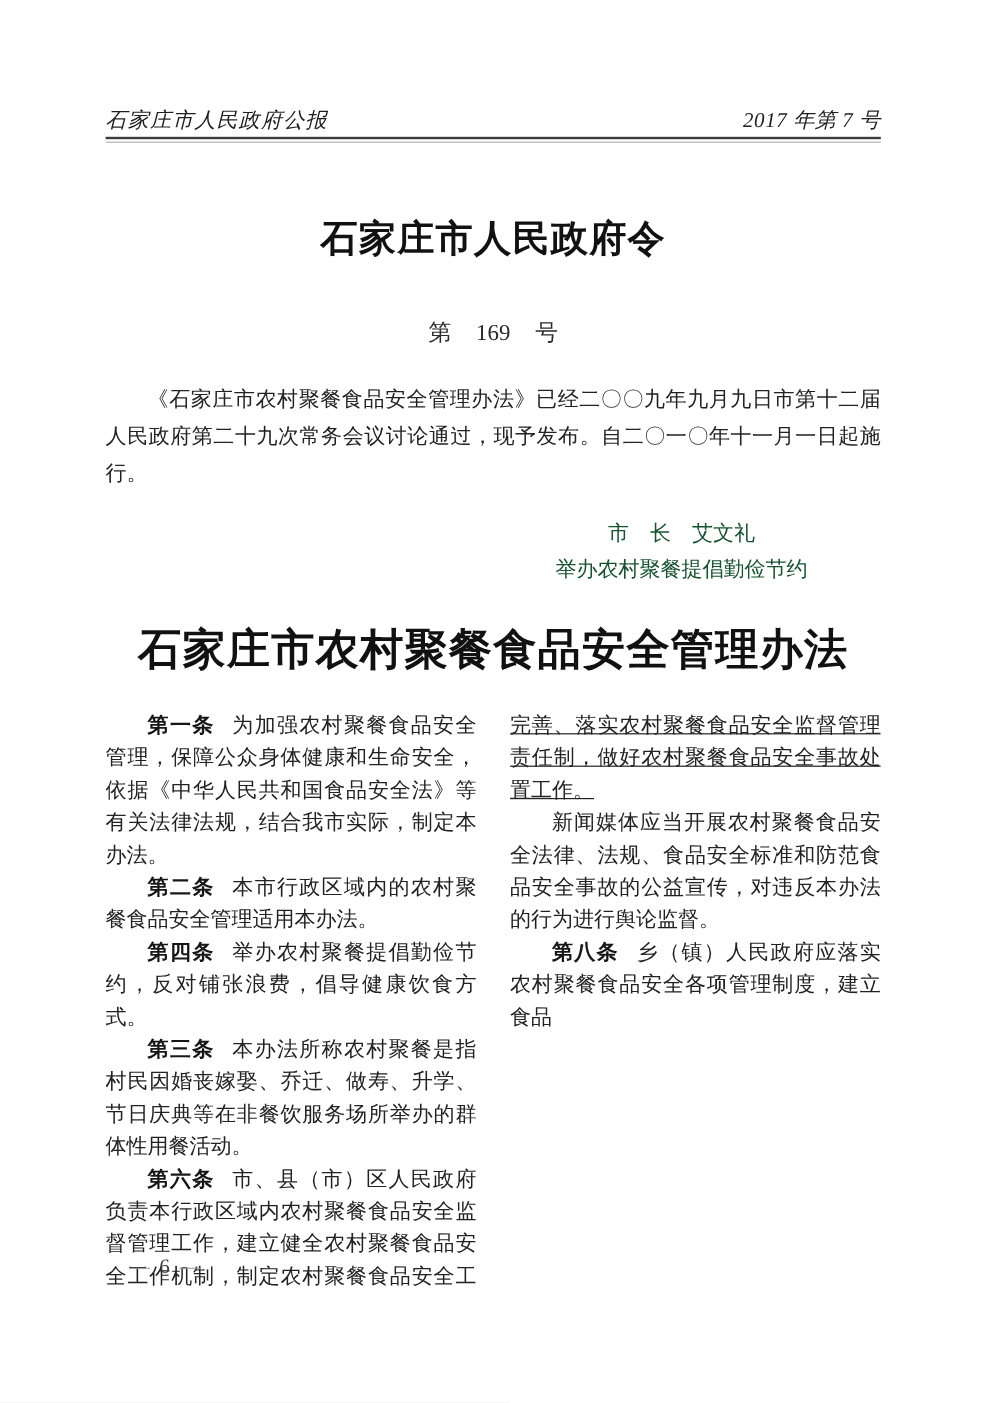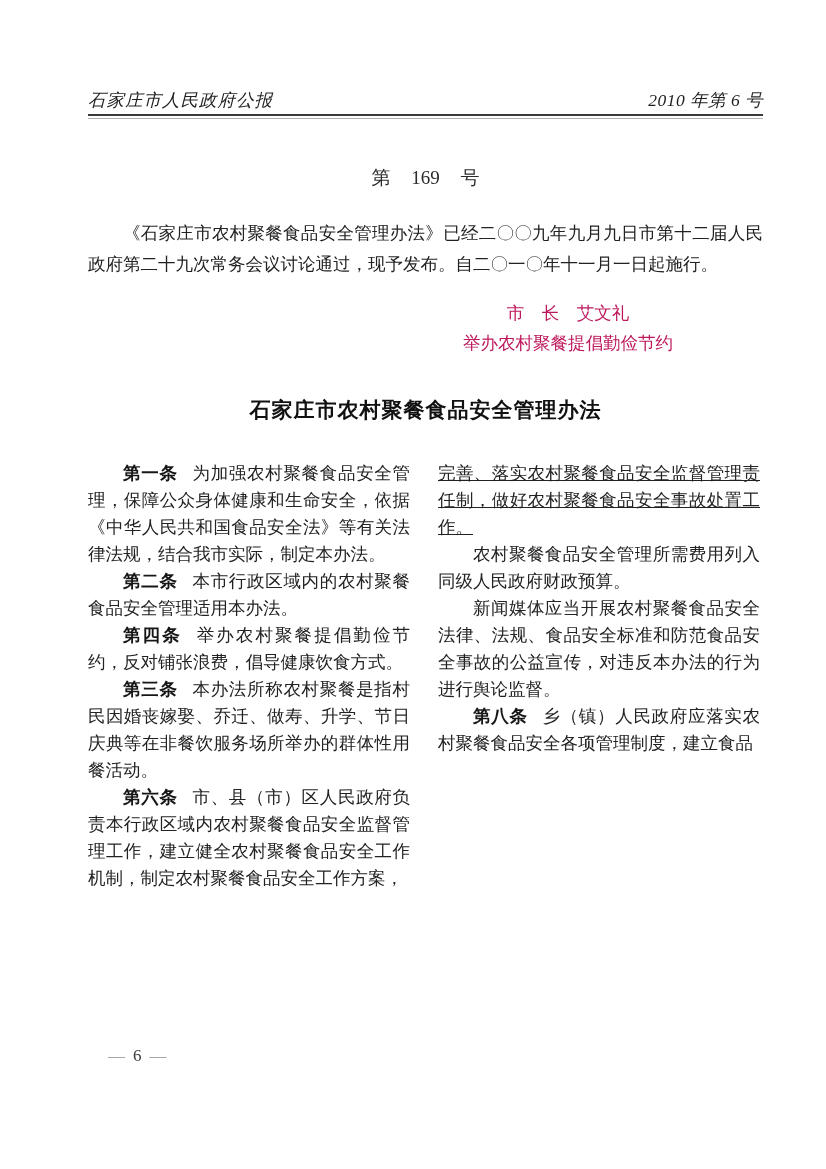--- a/index.html
+++ b/index.html
@@ -3,21 +3,21 @@
 <meta charset="utf-8">
 <style>
   html, body { margin: 0; padding: 0; background: #e8e8e8; }
   .page {
     position: relative;
     width: 826px;
     height: 1169px;
     margin: 0 auto;
     background: #ffffff;
     box-sizing: border-box;
-    padding: 90px 63px 0 88px;
+    padding: 90px 92px 0 88px;
     font-family: "Liberation Serif", "DejaVu Serif", serif;
     color: #1f1f1f;
     overflow: hidden;
   }
   
   .header-row {
     display: flex;
     justify-content: space-between;
     align-items: flex-end;
     font-size: 17.5px;
@@ -55,25 +55,25 @@
     color: #222;
     font-family: Liberation Mono, monospace;
   }
   .signature {
     margin-top: 18px;
     margin-left: 350px;
     width: 260px;
     text-align: center;
     font-size: 17.5px;
     line-height: 29.5px;
-    color: #be185d;
+    color: #14532d;
   }
   .regulation-title {
     margin: 32px 0 0 0;
-    font-size: 21px;
+    font-size: 36px;
     line-height: 40px;
     font-weight: 700;
     text-align: center;
     letter-spacing: 1px;
     color: #111;
   }
   .columns {
     margin-top: 30px;
     display: flex;
     gap: 28px;
@@ -101,26 +101,27 @@
   .page-footer .pagenum { color: #3c3c3c; }
 </style>
 </head>
 <body>
 
 <div class="page">
 
   <header>
     <div class="header-row">
       <span class="journal-title">石家庄市人民政府公报</span>
-      <span class="issue-number">2010 年第 6 号</span>
+      <span class="issue-number">2017 年第 7 号</span>
     </div>
     <div class="rule-dark"></div>
     <div class="rule-light"></div>
   </header>
 
+  <h1 class="decree-title">石家庄市人民政府令</h1>
 
   <div class="decree-number">第 169 号</div>
 
   <p class="decree-body">《石家庄市农村聚餐食品安全管理办法》已经二〇〇九年九月九日市第十二届人民政府第二十九次常务会议讨论通过，现予发布。自二〇一〇年十一月一日起施行。</p>
 
   <div class="signature">
     <div>市　长　艾文礼</div>
     <div>举办农村聚餐提倡勤俭节约</div>
   </div>
 
@@ -129,21 +130,20 @@
   <div class="columns">
     <div class="column">
         <p><b class="lead">第一条</b>为加强农村聚餐食品安全管理，保障公众身体健康和生命安全，依据《中华人民共和国食品安全法》等有关法律法规，结合我市实际，制定本办法。</p>
         <p><b class="lead">第二条</b>本市行政区域内的农村聚餐食品安全管理适用本办法。</p>
         <p><b class="lead">第四条</b>举办农村聚餐提倡勤俭节约，反对铺张浪费，倡导健康饮食方式。</p>
         <p><b class="lead">第三条</b>本办法所称农村聚餐是指村民因婚丧嫁娶、乔迁、做寿、升学、节日庆典等在非餐饮服务场所举办的群体性用餐活动。</p>
         <p><b class="lead">第六条</b>市、县（市）区人民政府负责本行政区域内农村聚餐食品安全监督管理工作，建立健全农村聚餐食品安全工作机制，制定农村聚餐食品安全工作方案，</p>
       </div>
     <div class="column">
         <p class="cont">完善、落实农村聚餐食品安全监督管理责任制，做好农村聚餐食品安全事故处置工作。</p>
-        <p>农村聚餐食品安全管理所需费用列入同级人民政府财政预算。</p>
         <p>新闻媒体应当开展农村聚餐食品安全法律、法规、食品安全标准和防范食品安全事故的公益宣传，对违反本办法的行为进行舆论监督。</p>
         <p><b class="lead">第八条</b>乡（镇）人民政府应落实农村聚餐食品安全各项管理制度，建立食品</p>
       </div>
   </div>
 
   <footer class="page-footer">
     <span class="dash">—</span><span class="pagenum">6</span><span class="dash">—</span>
   </footer>
 
 </div>

